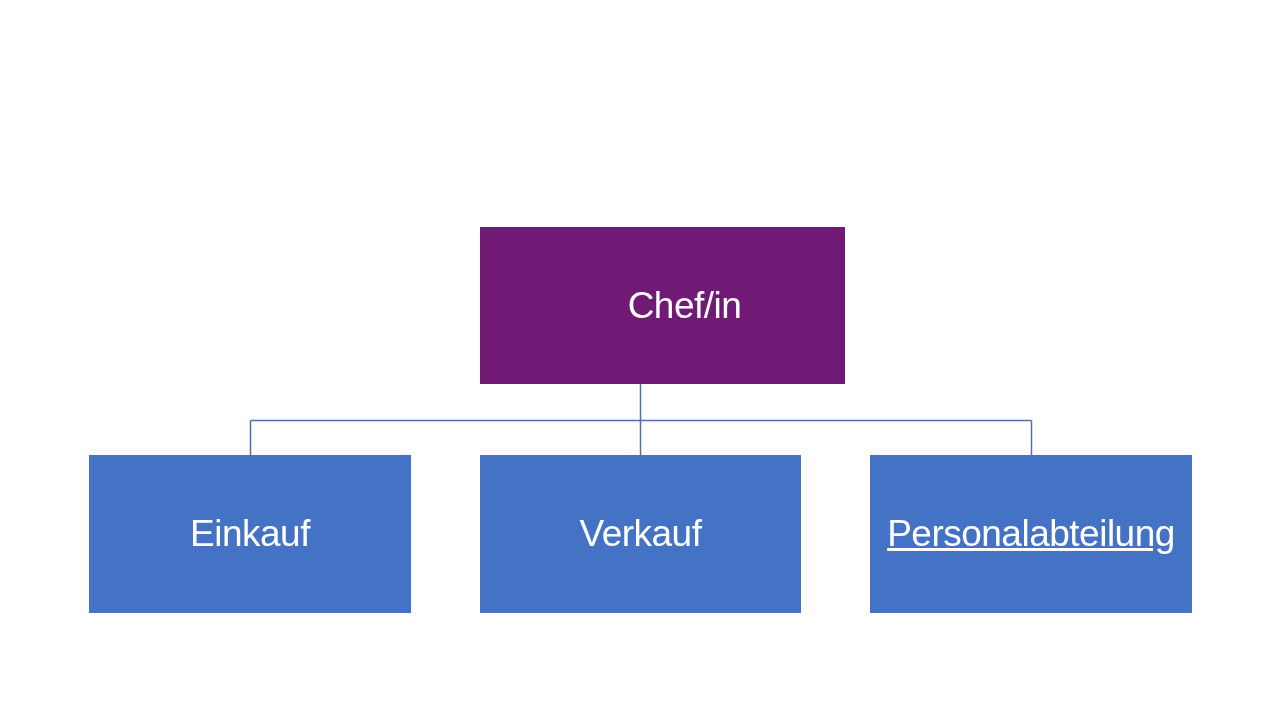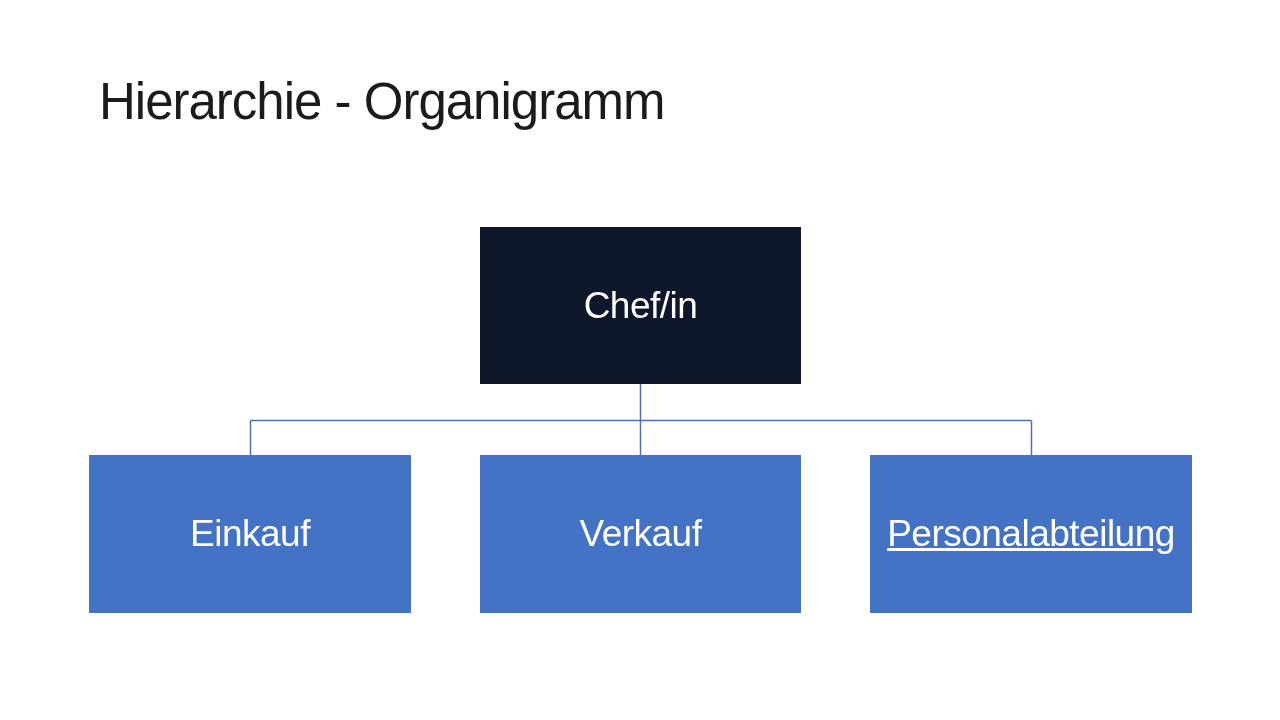--- a/index.html
+++ b/index.html
@@ -48,33 +48,32 @@
     width: 1280px;
     height: 720px;
     pointer-events: none;
   }
 </style>
 </head>
 <body style="background: rgb(255, 255, 255);">
 
 <div class="slide">
 
-  <h1 class="slide-title" style="color: rgb(27, 27, 27);">Hierarchie - Organigramm</h1>
 
   <svg class="connector-layer" viewBox="0 0 1280 720" xmlns="http://www.w3.org/2000/svg">
     <g fill="none" stroke-width="1.5">
       <line x1="640.5" y1="384" x2="640.5" y2="420.5" stroke="#506fa5"></line>
       <line x1="250.5" y1="420.5" x2="1031.5" y2="420.5" stroke="#506fa5"></line>
       <line x1="250.5" y1="420.5" x2="250.5" y2="455" stroke="#506fa5"></line>
       <line x1="640.5" y1="420.5" x2="640.5" y2="455" stroke="#506fa5"></line>
       <line x1="1031.5" y1="420.5" x2="1031.5" y2="455" stroke="#506fa5"></line>
     </g>
   </svg>
 
-  <div class="node node-root" style="background: #0f172a; color: rgb(255, 255, 255);">
+  <div class="node node-root" style="background: #701a75; color: rgb(255, 255, 255); padding-left: 44px;">
     <span>Chef/in</span>
   </div>
 
   <div class="node node-child-0" style="background: rgb(68, 114, 196); color: rgb(255, 255, 255);">
     <span>Einkauf</span>
   </div>
 
   <div class="node node-child-1" style="background: rgb(68, 114, 196); color: rgb(255, 255, 255);">
     <span>Verkauf</span>
   </div>

